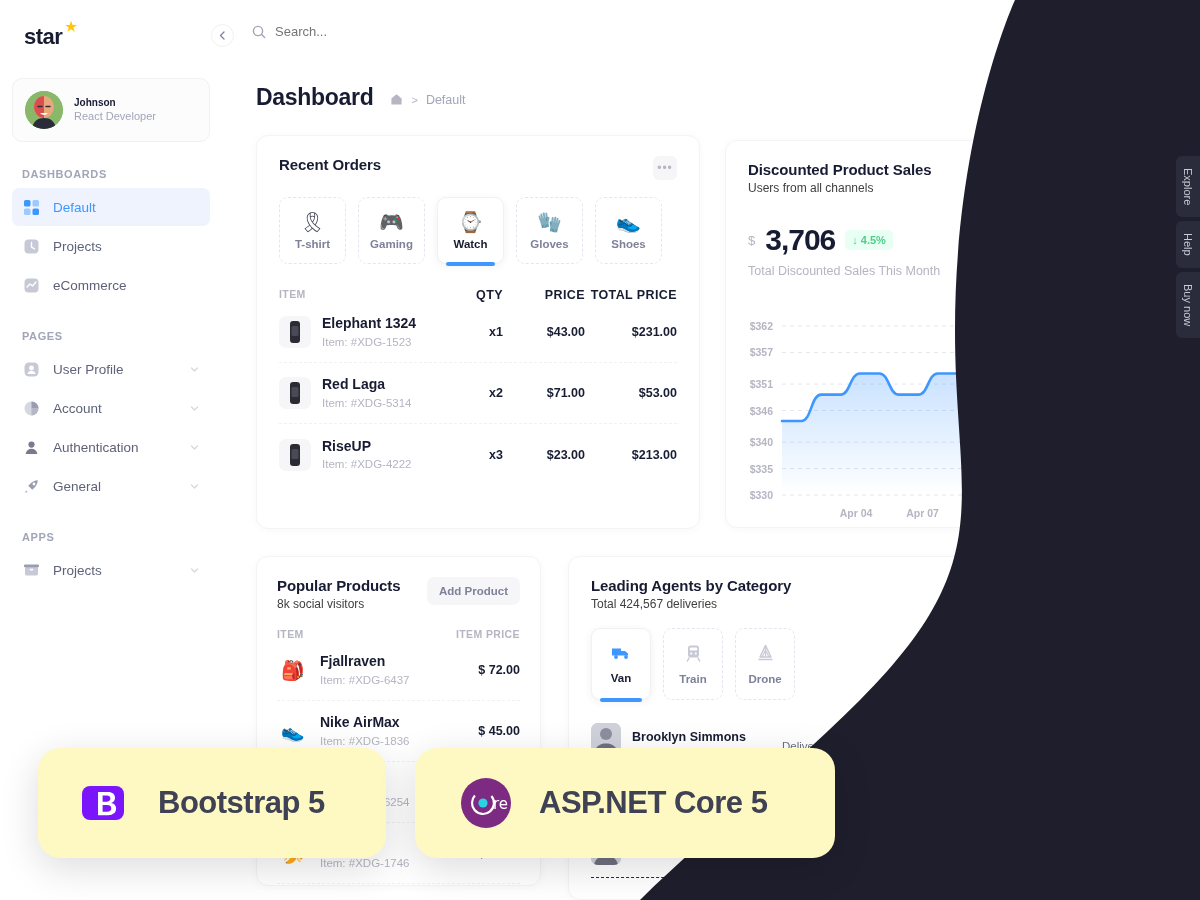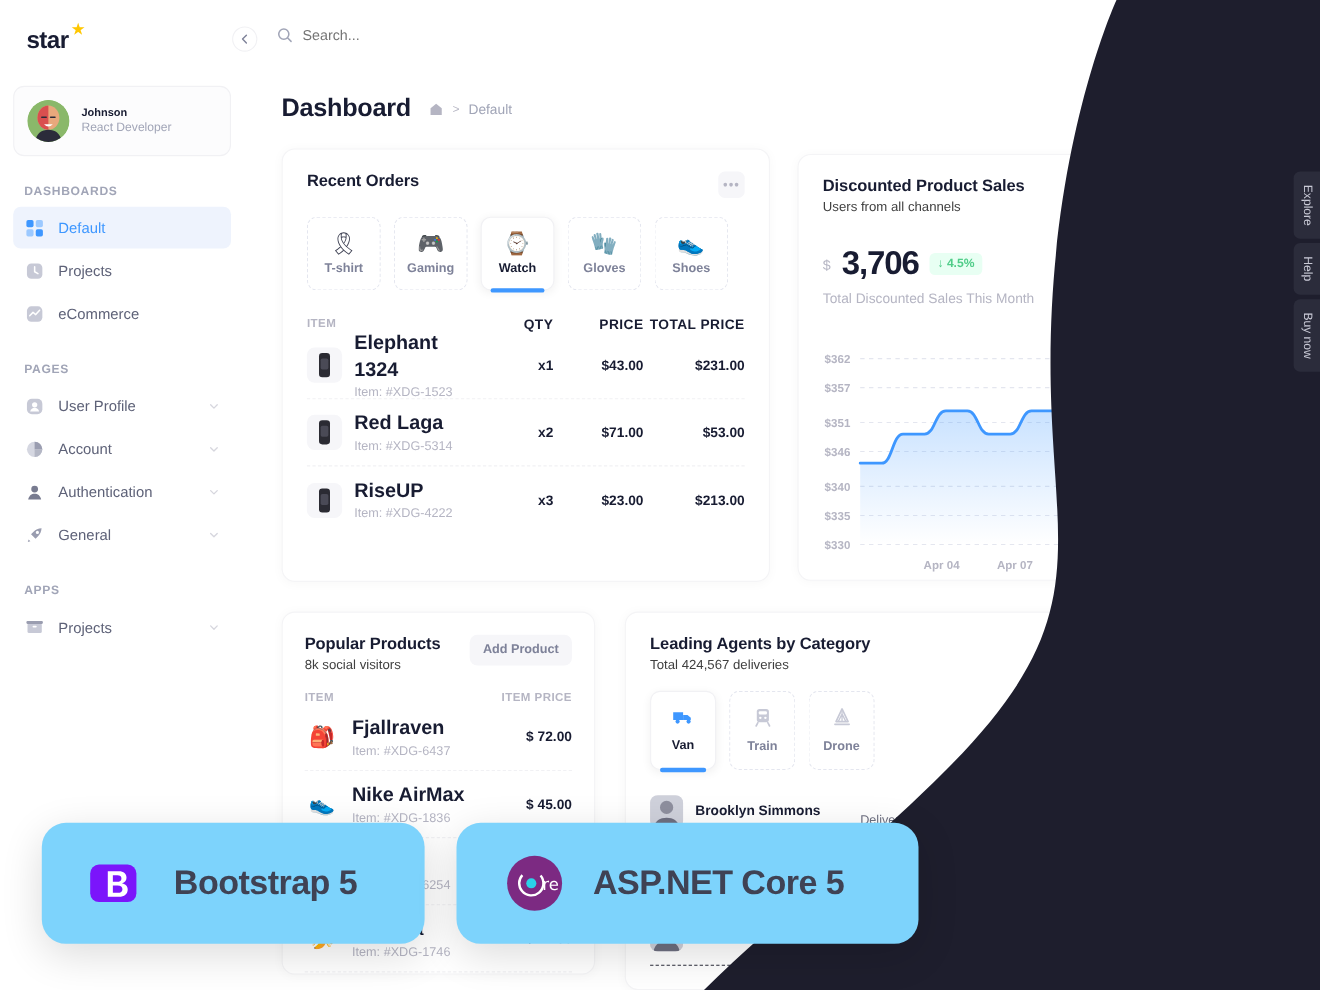--- a/index.html
+++ b/index.html
@@ -92,21 +92,21 @@
   .cat-emoji { font-size:20px; line-height:1; }
   .cat-label { font-size:11.5px; font-weight:bold; color:#7e8299; }
   .cat.active .cat-label { color:#181c32; }
   .tbl-head { display:flex; padding:24px 22px 0 22px; font-size:10.5px; font-weight:bold;
       letter-spacing:0.4px; color:#b5b5c3; }
   .tbl-rows { padding:0 22px; }
   .tbl-row { display:flex; align-items:center; height:61px; border-bottom:1px dashed #f1f1f4; }
   .tbl-row:last-child { border-bottom:0; }
   .row-thumb { width:32px; height:32px; border-radius:7px; background:#f6f6f9; flex:none;
       display:flex; align-items:center; justify-content:center; overflow:hidden; }
-  .row-name { font-size:18px; font-weight:bold; color:#181c32; line-height:1.4; }
+  .row-name { font-size:14px; font-weight:bold; color:#181c32; line-height:1.4; }
   .row-meta { font-size:11.5px; color:#b5b5c3; line-height:1.4; }
   .c-item { flex:1; display:flex; align-items:center; gap:11px; }
   .c-qty { width:62px; text-align:right; font-size:12.5px; font-weight:bold; color:#181c32; }
   .c-price { width:82px; text-align:right; font-size:12.5px; font-weight:bold; color:#181c32; }
   .c-total { width:92px; text-align:right; font-size:12.5px; font-weight:bold; color:#181c32; }
 
   
   #discounted { left:725px; top:140px; width:444px; height:388px; }
   .ds-head { display:flex; align-items:flex-end; justify-content:space-between; padding:20px 22px 0 22px; }
   .ds-amount { display:flex; align-items:center; gap:10px; padding:30px 22px 0 22px; }
@@ -143,21 +143,21 @@
   .ag-rating { font-size:12px; color:#6d6f80; width:68px; text-align:right; }
   .ag-go { width:26px; height:26px; border-radius:7px; background:#2b2c3b; display:flex;
       align-items:center; justify-content:center; margin-left:14px; cursor:pointer; }
 
   
   .rail { position:absolute; right:0; z-index:45; }
   .rail-tab { background:#2b2c3b; color:#c9cad6; font-size:11px; border-radius:6px 0 0 6px;
       writing-mode:vertical-rl; padding:12px 6px; cursor:pointer; margin-bottom:4px; }
 
   
-  .ovl { position:absolute; z-index:60; background:#7dd3fc; border-radius:22px;
+  .ovl { position:absolute; z-index:60; background:#fef9c3; border-radius:22px;
       box-shadow:0 10px 38px rgba(0,0,0,.14); display:flex; align-items:center; }
   #ovl-bootstrap { left:38px; top:748px; width:348px; height:110px; padding-left:40px; gap:22px; }
   #ovl-core { left:415px; top:748px; width:420px; height:110px; padding-left:42px; gap:24px; }
   .ovl-text { font-size:31px; font-weight:bold; color:#3f4254; letter-spacing:-0.5px; }
 </style>
 </head>
 <body>
 
 <div id="root">
 

